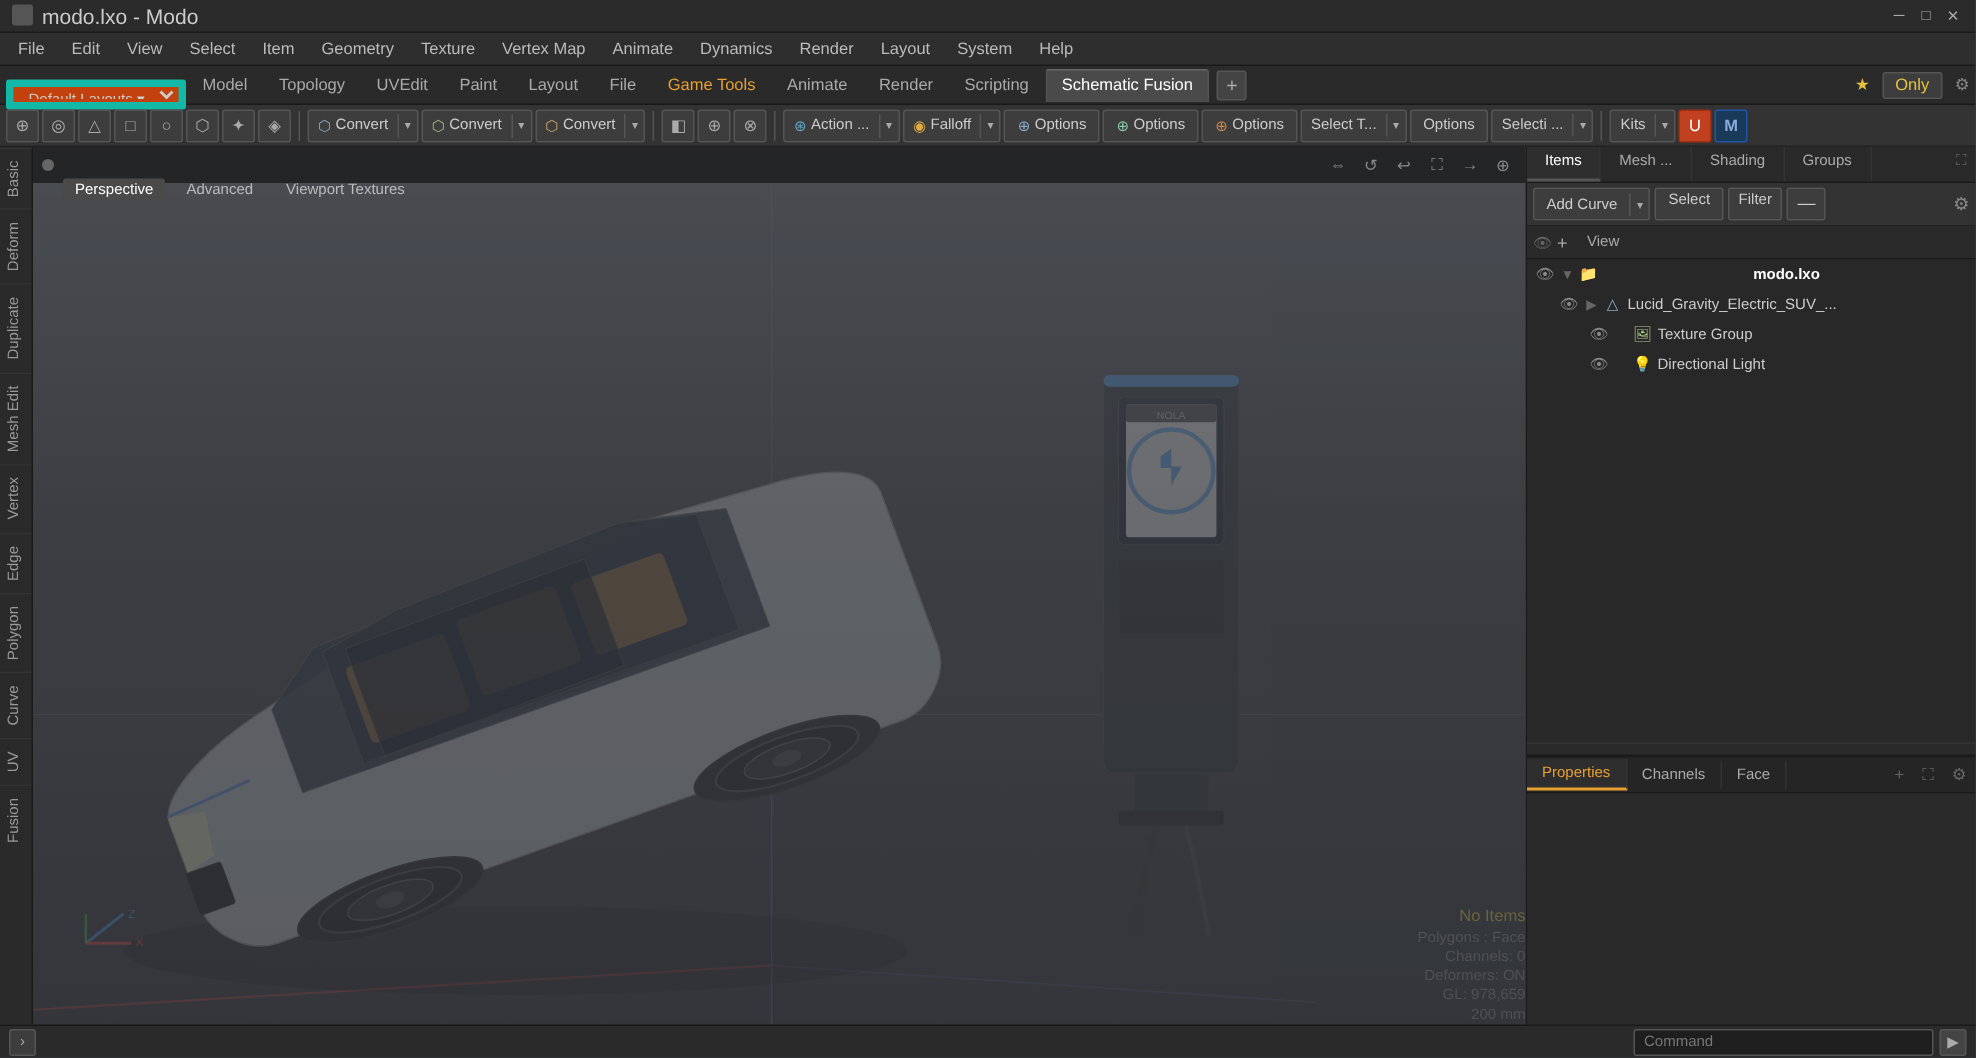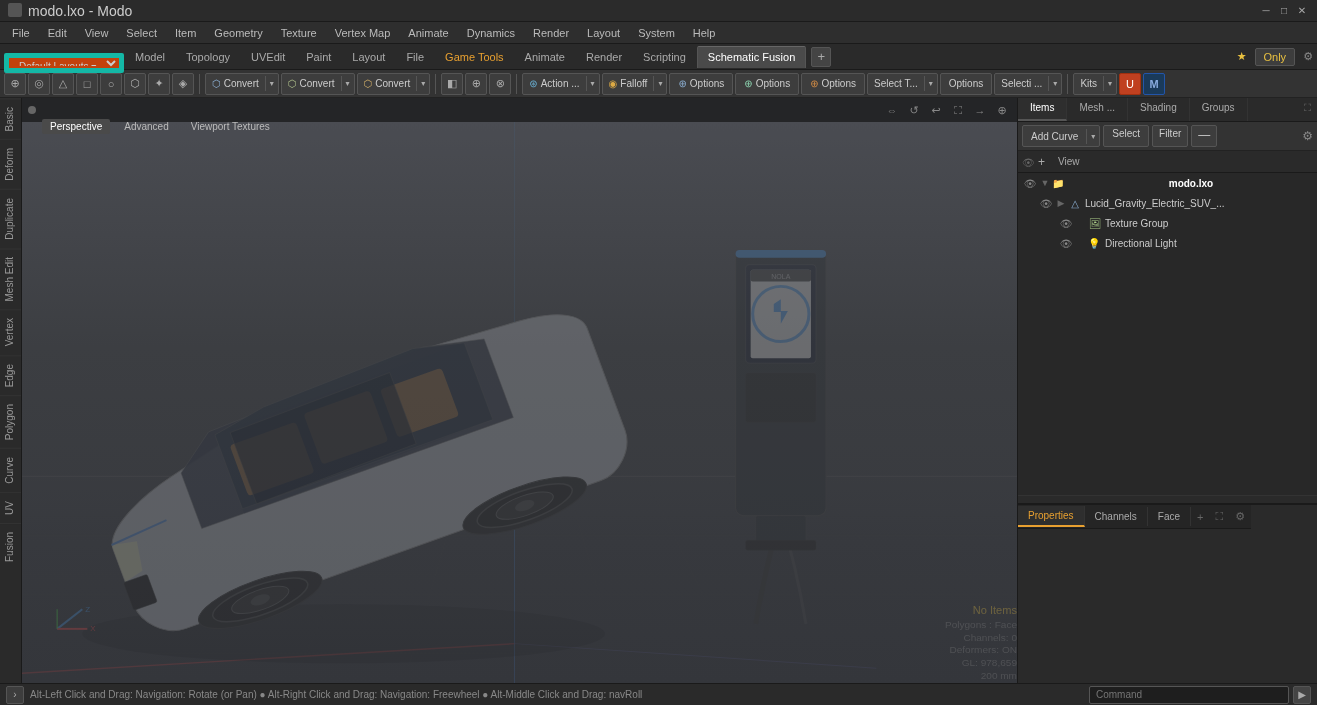--- a/index.html
+++ b/index.html
@@ -491,20 +491,21 @@
     .tree-label.root { color: #fff; font-weight: bold; text-align: center; }
     .indent-1 { padding-left: 20px; }
     .indent-2 { padding-left: 40px; }
 
     
     .properties-panel {
       height: 180px;
       background: #2a2a2a;
       border-top: 2px solid #1a1a1a;
       display: flex;
+      flex-direction: column;
     }
     .props-tabs {
       display: flex;
       align-items: center;
       background: #252525;
       height: 24px;
       border-bottom: 1px solid #1a1a1a;
     }
     .props-tab {
       padding: 4px 10px;
@@ -904,18 +905,17 @@
       </div>
       <div class="props-content">
         
       </div>
     </div>
   </div>
 </div>
 
 <div class="bottom-bar">
   <div class="bottom-arrow">›</div>
-  <span class="bottom-status">Alt-Left Click and Drag: Navigation: Rotate (or Pan) ● Alt-Right Click and Drag: Navigation: Freewheel ● Alt-Middle Click and Drag: navRoll</span>
   <div class="command-input">
     <input class="cmd-field" type="text" placeholder="Command" style="">
     <div class="cmd-run">▶</div>
   </div>
 </div>
 
 </body></html>

